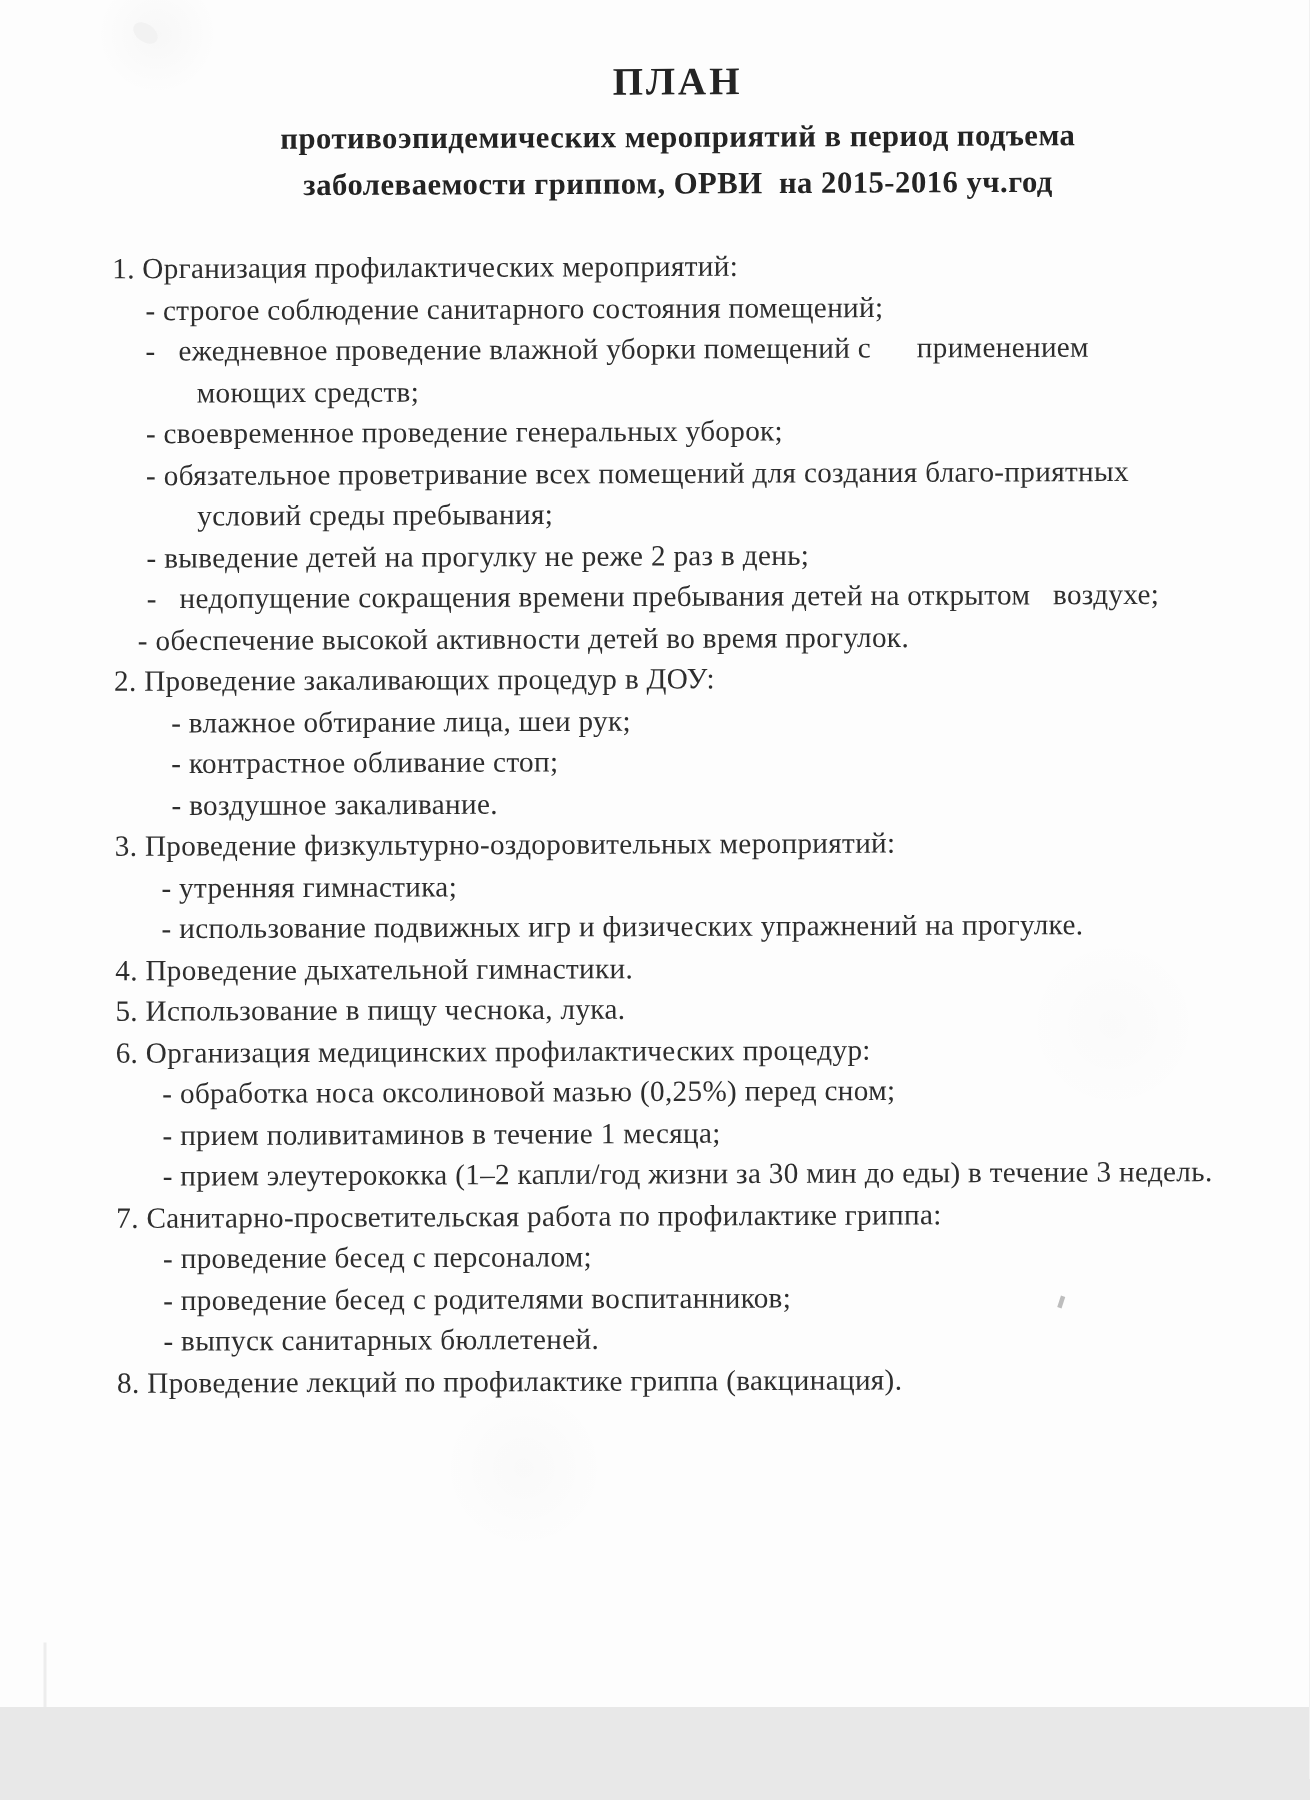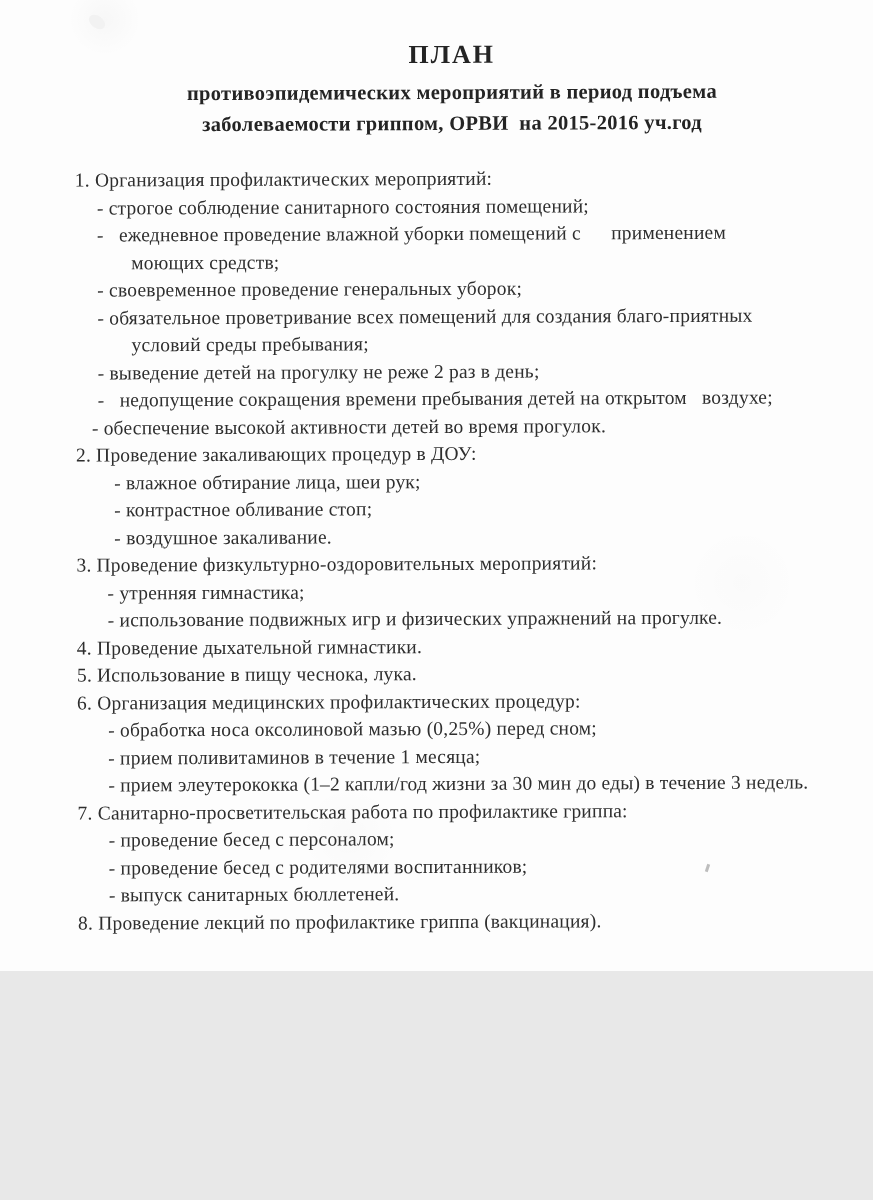--- a/index.html
+++ b/index.html
@@ -3,21 +3,21 @@
 <meta charset="utf-8">
 <style>
   html, body {
     margin: 0;
     padding: 0;
     background: #e8e8e8;
   }
   .page {
     position: relative;
     width: 873px;
-    height: 971px;
+    height: 1138px;
     background: #fdfdfd;
     overflow: hidden;
     font-family: "Liberation Serif", "DejaVu Serif", serif;
     color: #2e2e2e;
   }
   .paper-noise {
     position: absolute;
     inset: 0;
     background:
       radial-gradient(circle at 12% 2%, rgba(0,0,0,0.025), transparent 3%),

